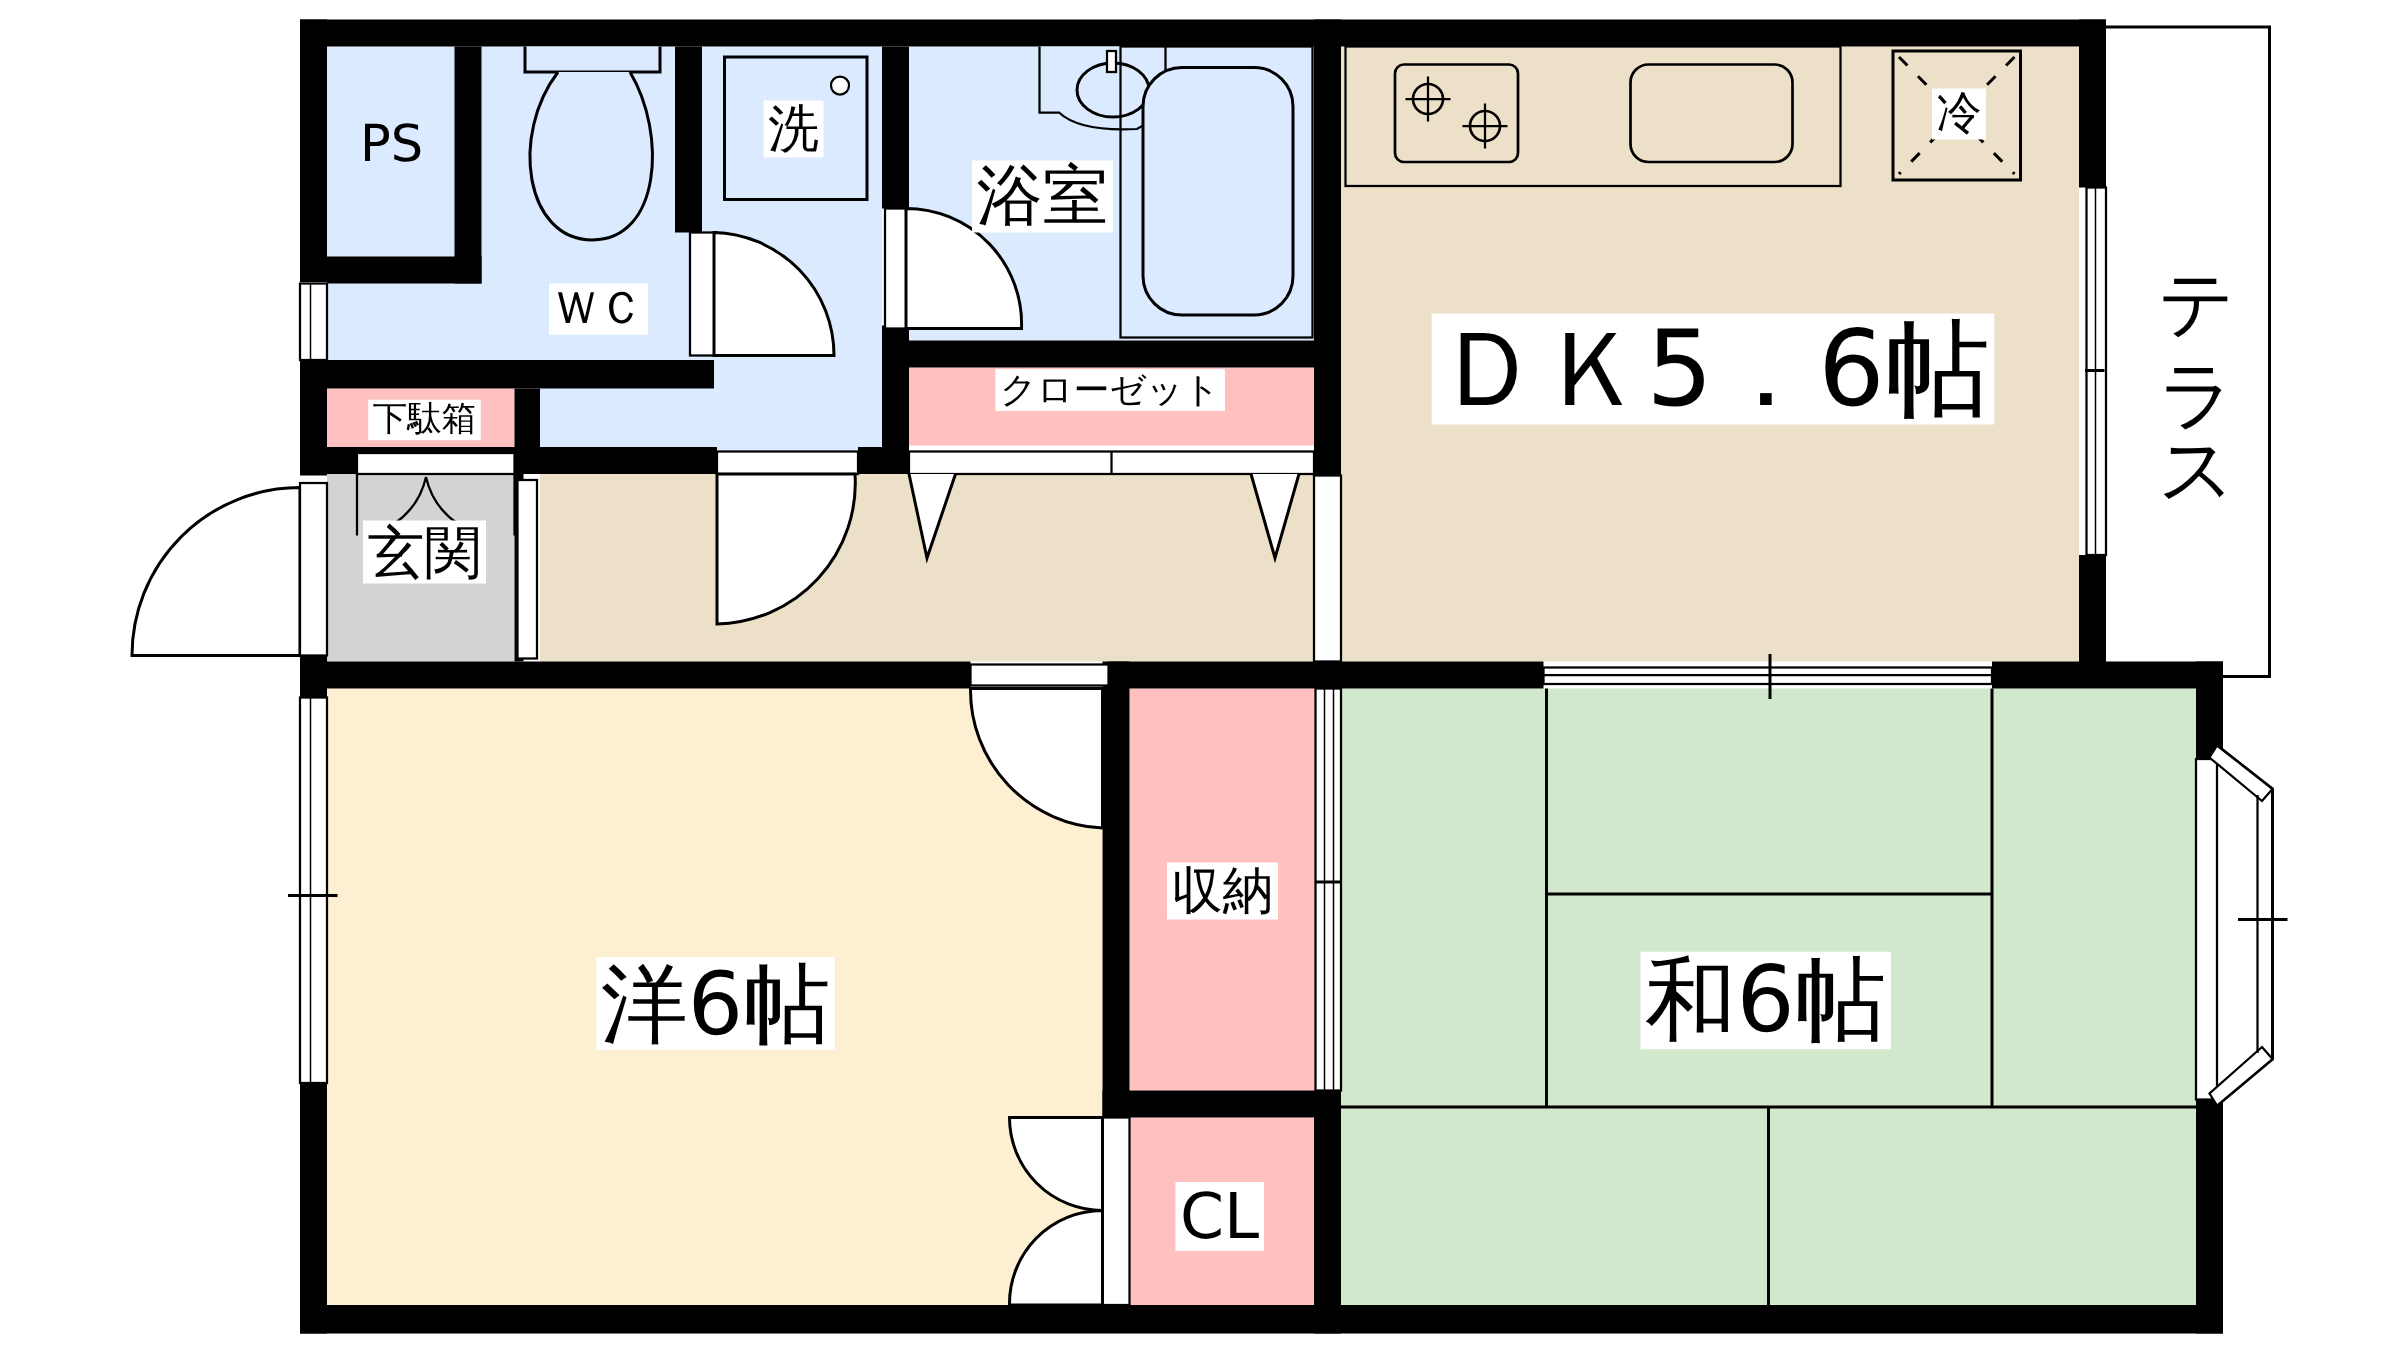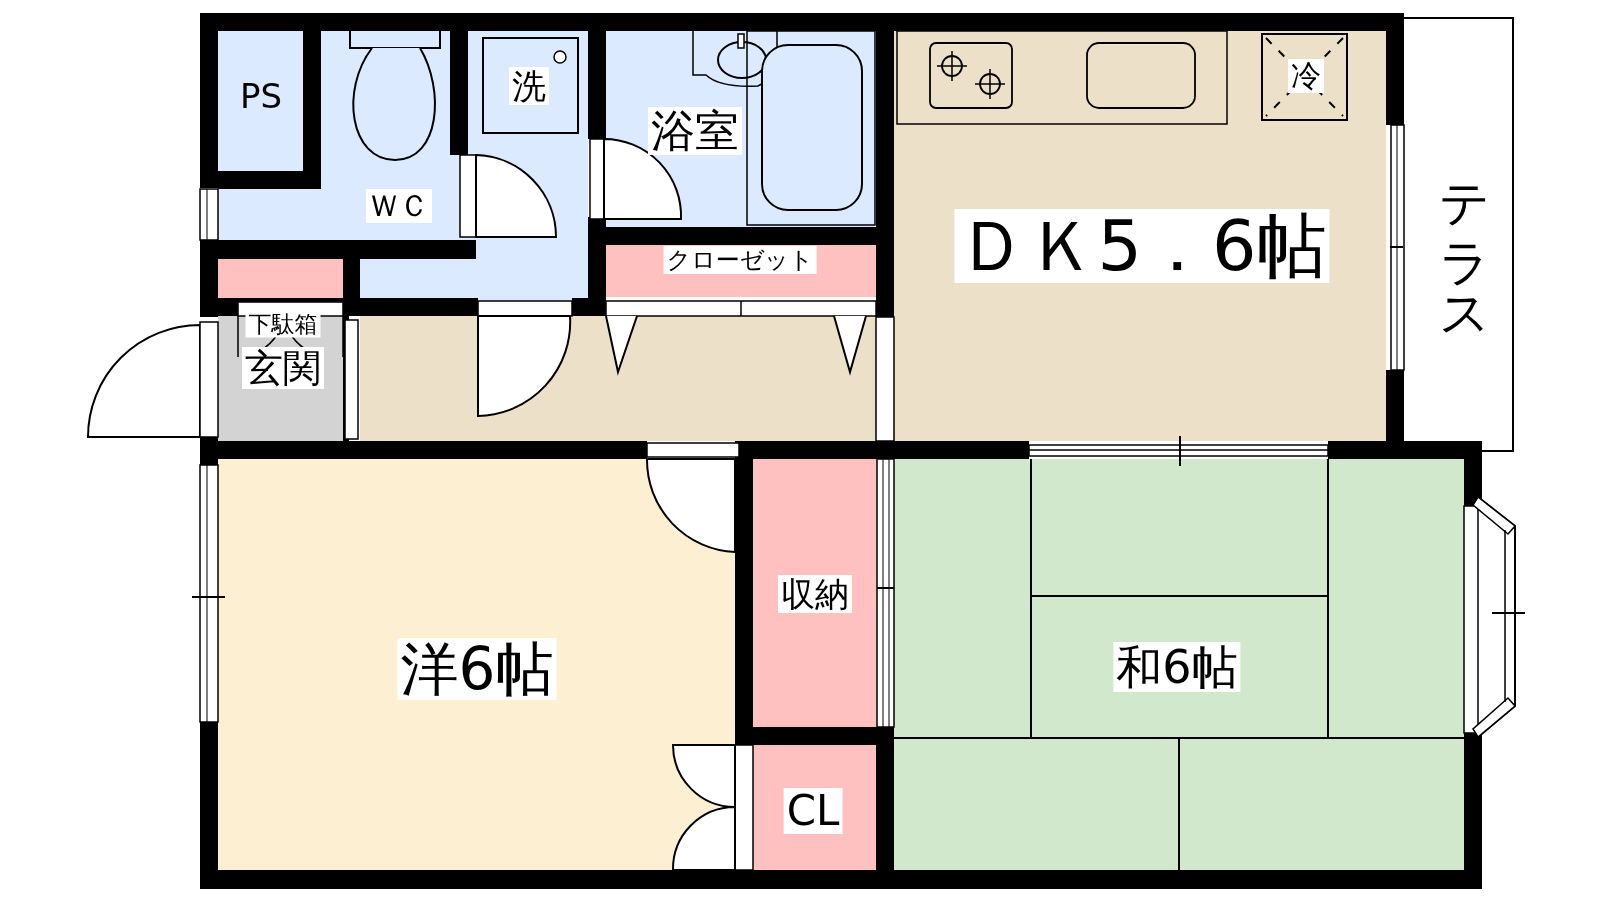--- a/index.html
+++ b/index.html
@@ -158,21 +158,21 @@
     <line x1="1505" y1="530" x2="1505" y2="702" stroke-width="1.5"></line>
     <line x1="1492" y1="613" x2="1525" y2="613" stroke-width="2"></line>
   </g>
 </svg>
 
 <div class="label" style="left:261px;top:96px;font-size:34px;background:transparent;">PS</div>
 <div class="label" style="left:399px;top:206px;font-size:30px;">ＷＣ</div>
 <div class="label" style="left:529px;top:86px;font-size:34px;">洗</div>
 <div class="label" style="left:695px;top:131px;font-size:44px;">浴室</div>
 <div class="label" style="left:740px;top:260px;font-size:24px;">クローゼット</div>
-<div class="label" style="left:283px;top:280px;font-size:23px;margin-top:44px;">下駄箱</div>
+<div class="label" style="left:283px;top:280px;font-size:23px;">下駄箱</div>
 <div class="label" style="left:283px;top:368px;font-size:38px;">玄関</div>
 <div class="label" style="left:1142px;top:246px;font-size:70px;">ＤＫ5．6帖</div>
 <div class="label" style="left:1306px;top:76px;font-size:30px;">冷</div>
 <div class="abs" style="left:1440px;top:152px;width:50px;font-size:50px;line-height:1.02;writing-mode:vertical-rl;">テラス</div>
 <div class="label" style="left:477px;top:669px;font-size:58px;">洋6帖</div>
 <div class="label" style="left:815px;top:594px;font-size:34px;">収納</div>
 <div class="label" style="left:813px;top:811px;font-size:42px;text-align:center;">CL</div>
-<div class="label" style="left:1177px;top:667px;font-size:46px;">和6帖</div>
+<div class="label" style="left:1177px;top:667px;font-size:61px;">和6帖</div>
 
 </body></html>

